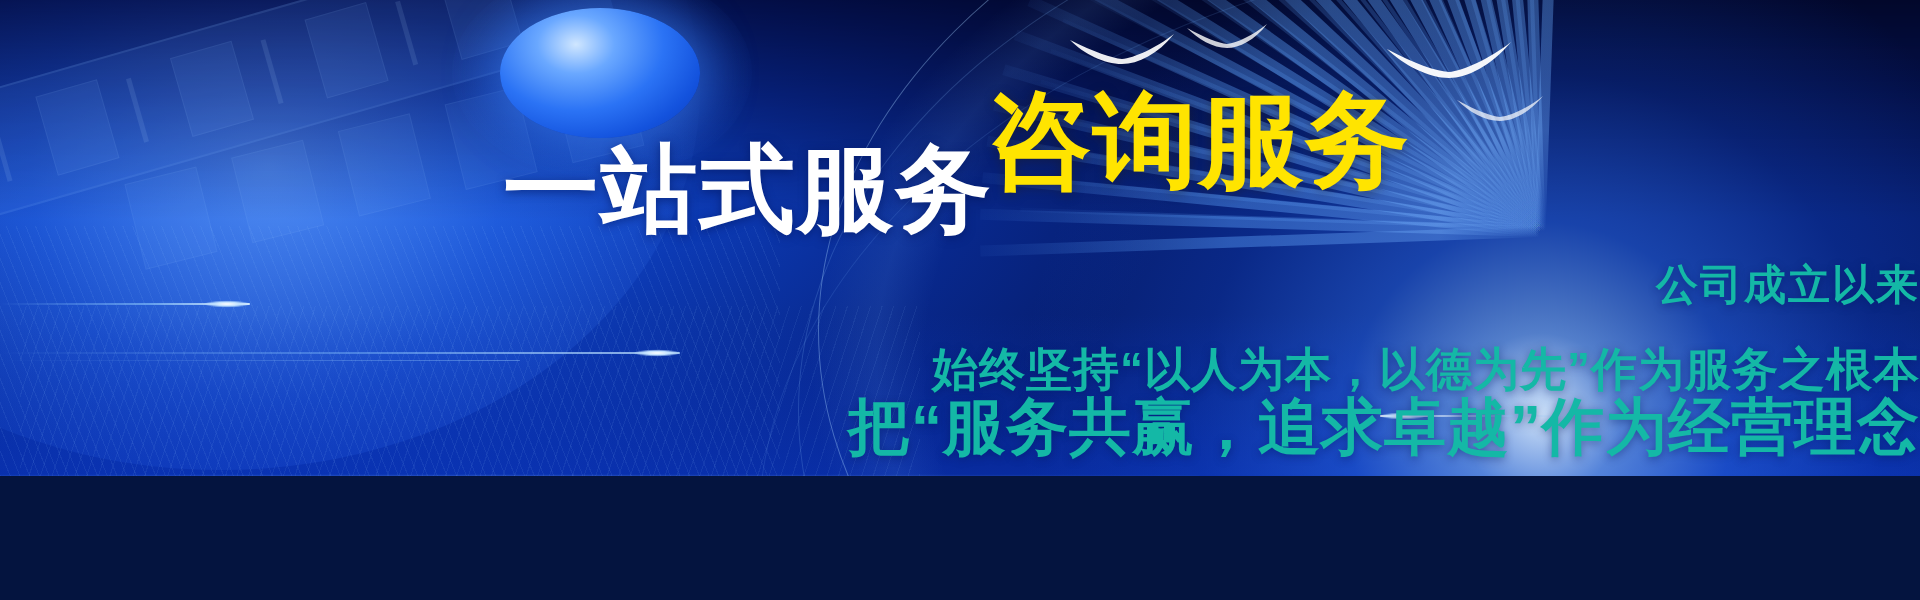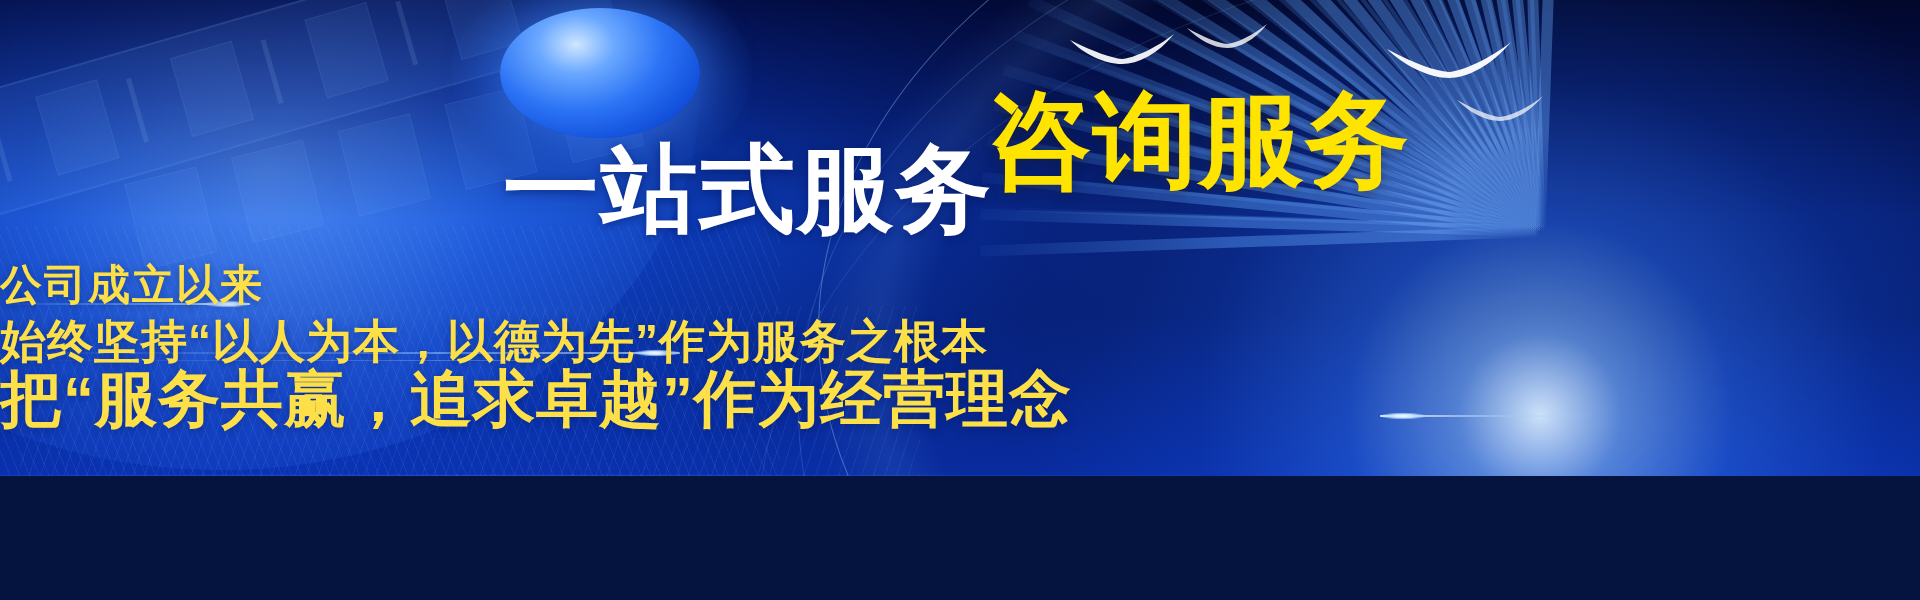--- a/index.html
+++ b/index.html
@@ -165,26 +165,26 @@
     display:inline-block;
     font-size:104px;font-weight:bold;color:#ffe400;
     letter-spacing:2px;
     vertical-align:bottom;
     text-shadow:0 2px 12px rgba(40,30,0,.35);
     position:relative;top:-6px;left:-6px;
   }
 
   .subtitle{
     position:absolute;left:0;right:0;top:258px;
-    text-align:left;color:#fde047;
+    text-align:right;color:#14b8a6;
     font-weight:bold;
     text-shadow:0 2px 8px rgba(0,20,90,.45);
   }
   .subtitle .l1{font-size:42px;line-height:54px;letter-spacing:2px;}
-  .subtitle .l2{font-size:46px;line-height:58px;letter-spacing:1px;}
+  .subtitle .l2{font-size:46px;line-height:58px;letter-spacing:1px;margin-top:28px;}
   .subtitle .l3{font-size:62px;line-height:58px;letter-spacing:1px;}
 </style>
 </head>
 <body>
 
 <div class="banner">
 
   <div class="bg-base"></div>
   <div class="bg-leftglow"></div>
   <div class="bg-topdark"></div>

